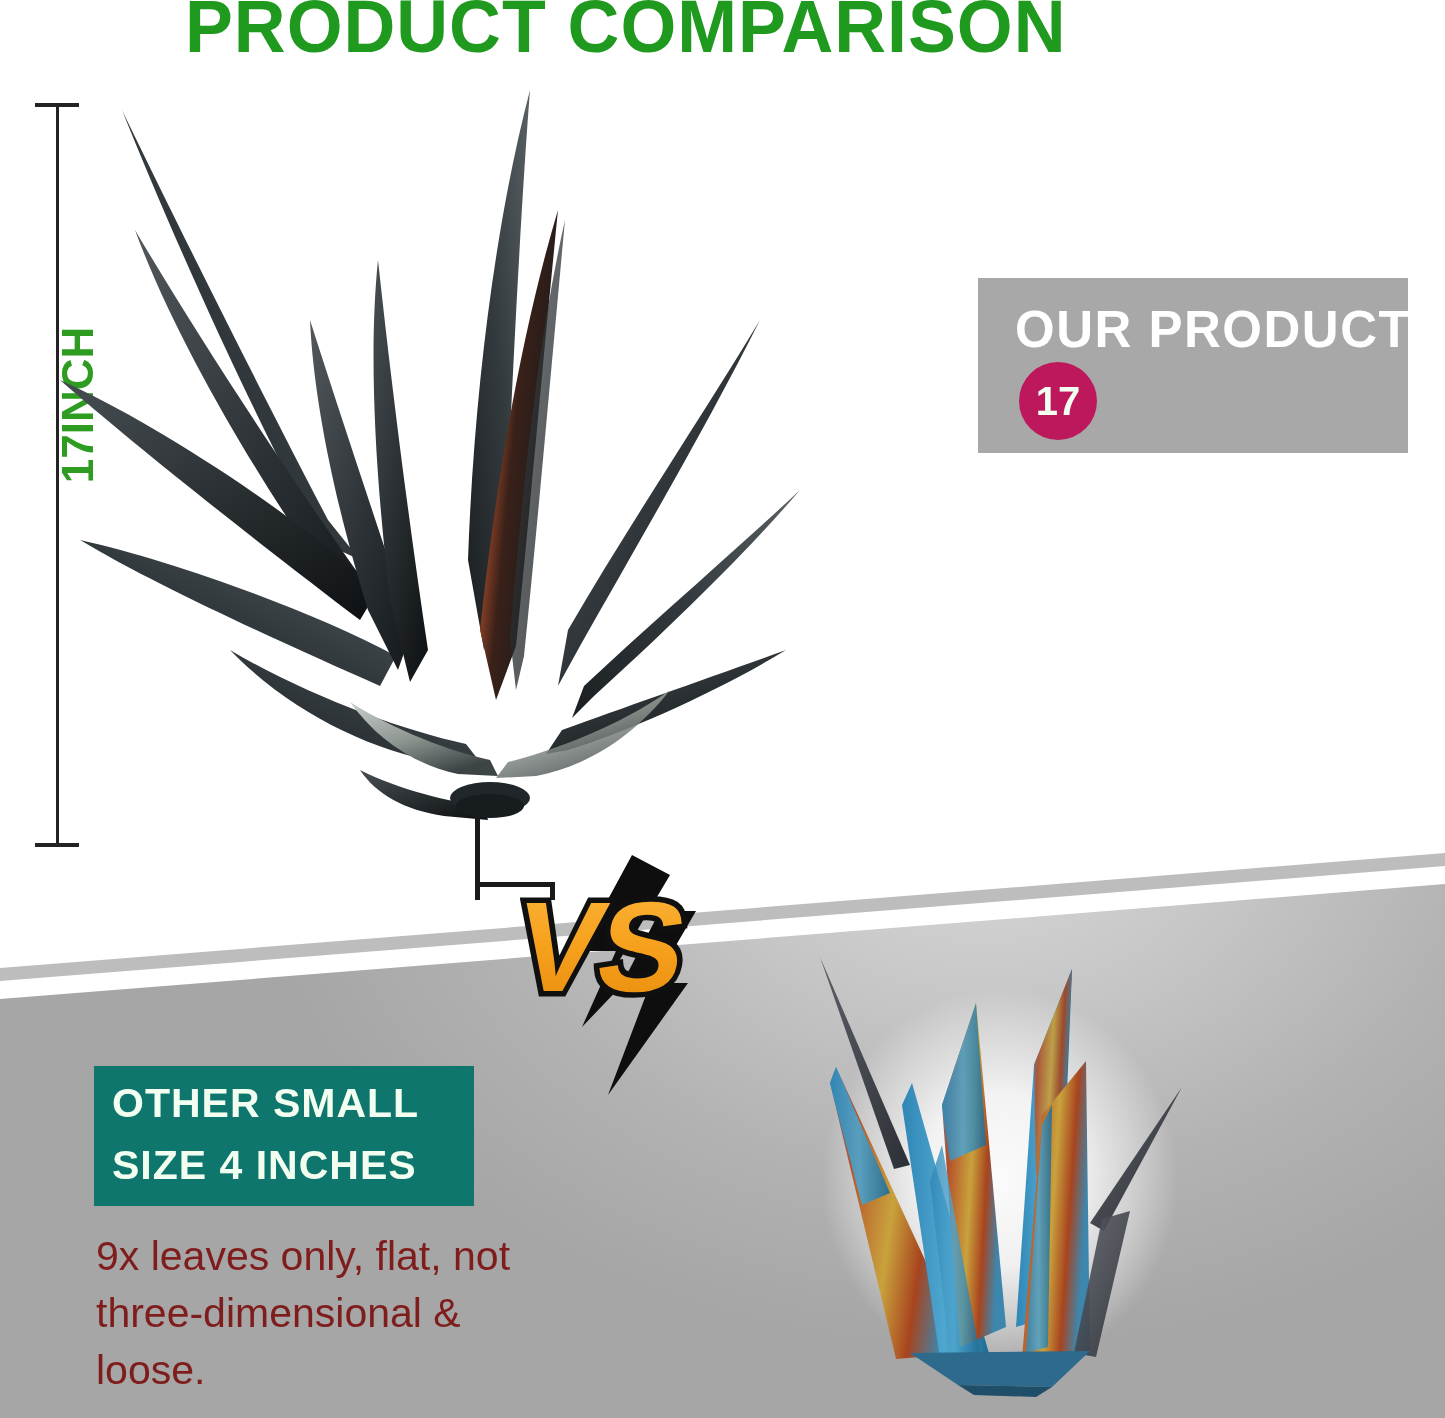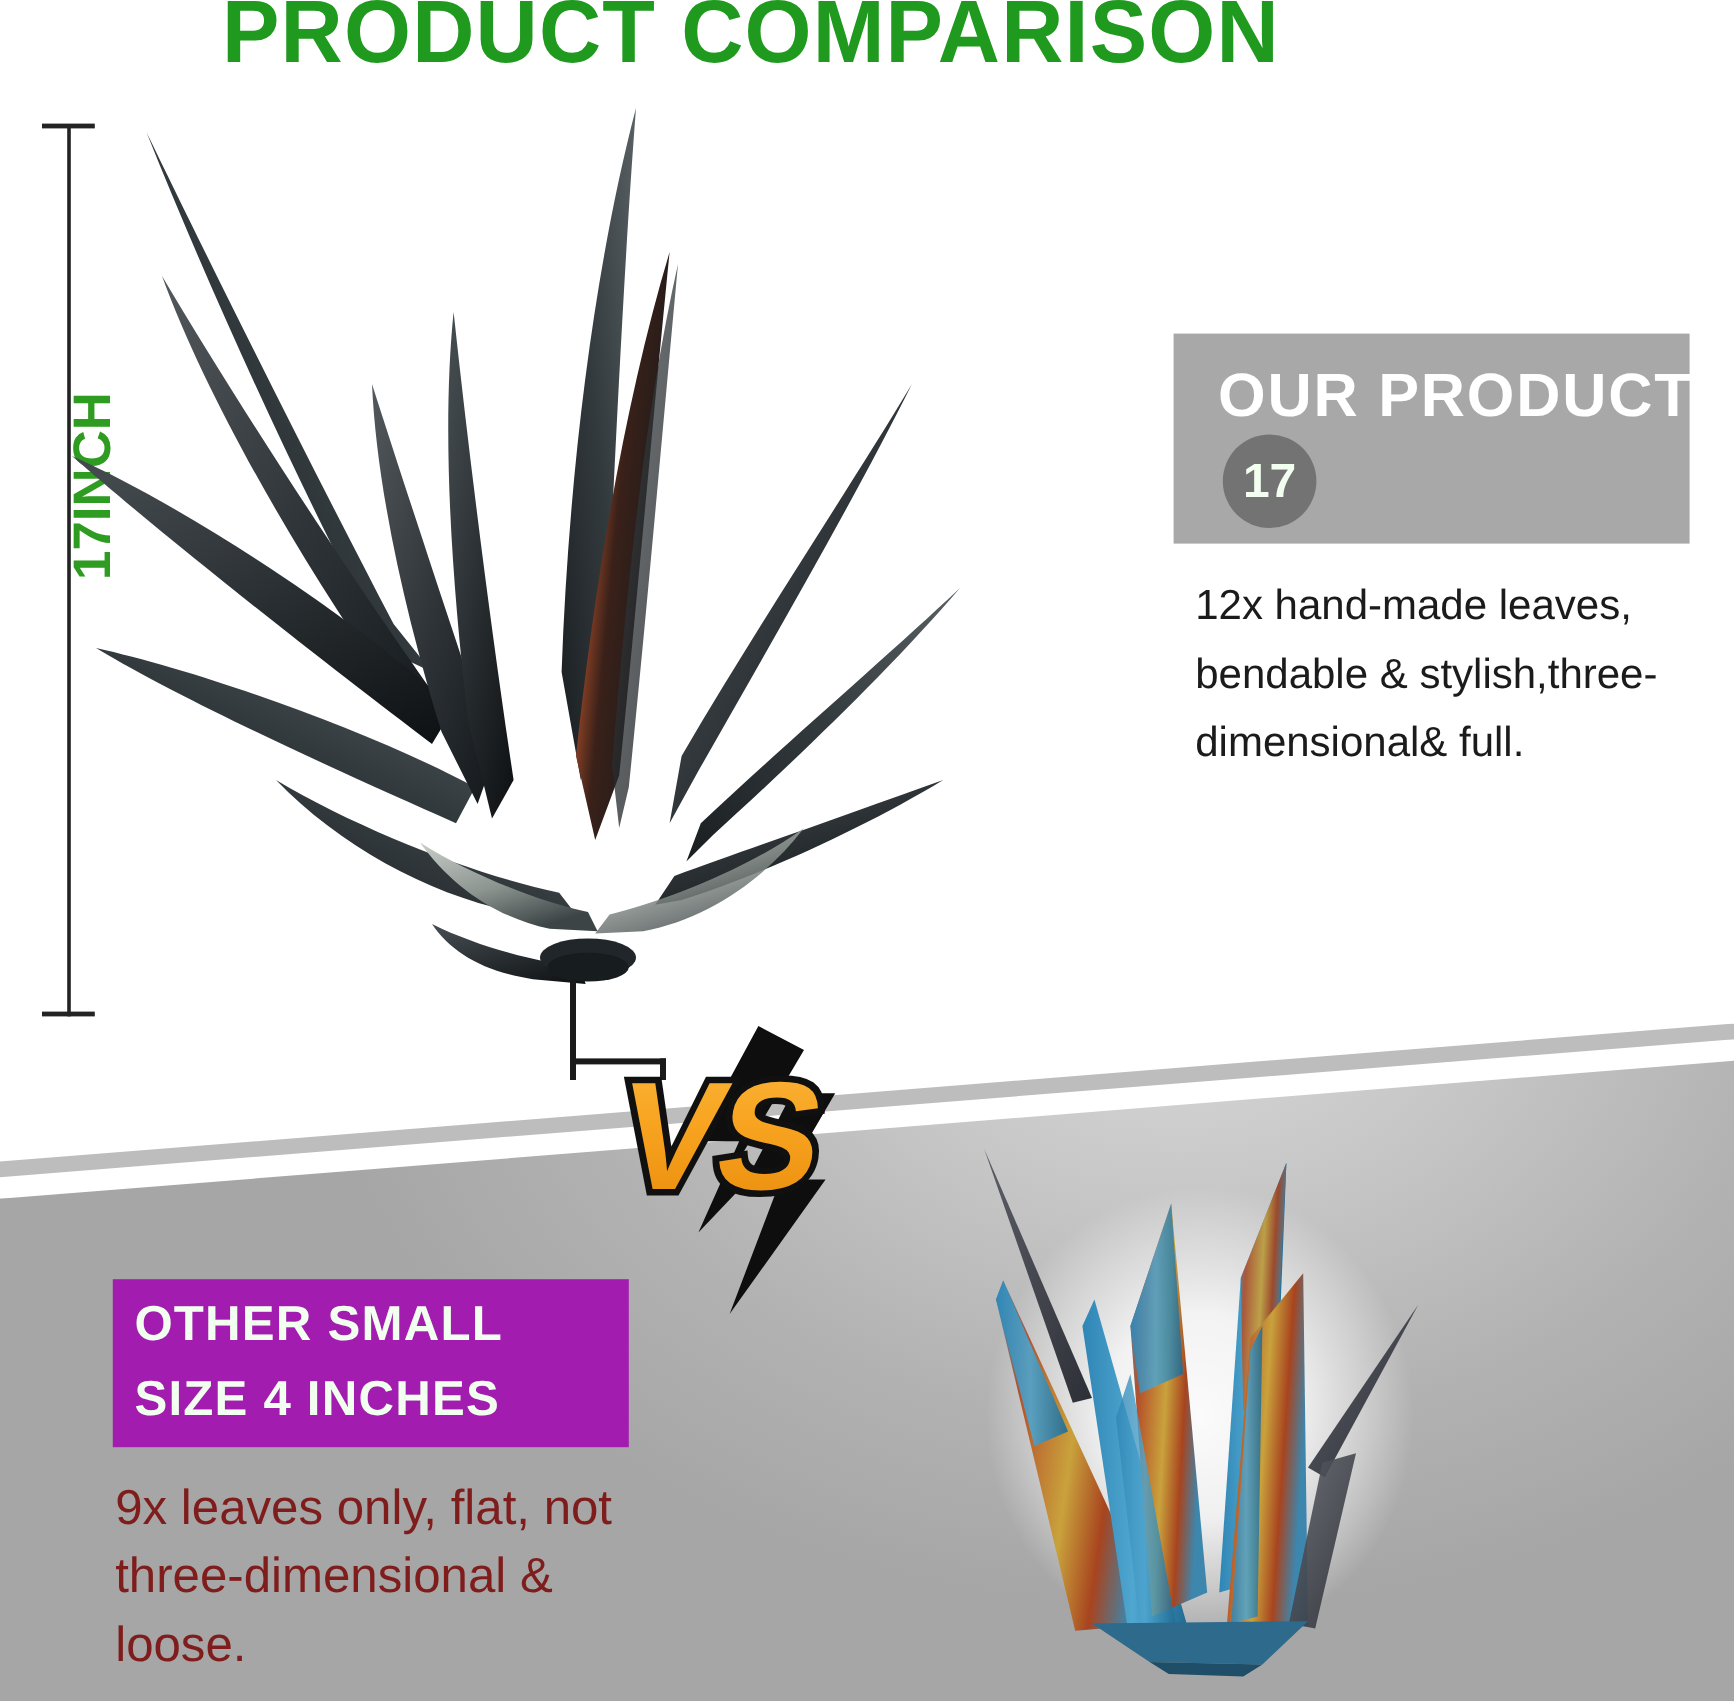--- a/index.html
+++ b/index.html
@@ -64,21 +64,21 @@
     position:absolute;left:978px;top:278px;width:430px;height:175px;
     background:#a8a8a8;
   }
   .banner-gray .line1{
     position:absolute;left:37px;top:22px;
     font-size:51px;font-weight:bold;color:#ffffff;letter-spacing:1.5px;
     white-space:nowrap;
   }
   .badge-17{
     position:absolute;left:41px;top:84px;width:78px;height:78px;border-radius:50%;
-    background:#737373;
+    background:#be185d;
     display:flex;align-items:center;justify-content:center;
   }
   .badge-17 span{
     font-size:40px;font-weight:bold;color:#f2fff0;line-height:1;letter-spacing:0px;
   }
   .banner-gray .inches{
     position:absolute;left:170px;top:96px;
     font-size:43px;font-weight:bold;color:#ffffff;letter-spacing:1.5px;
     white-space:nowrap;
   }
@@ -88,22 +88,22 @@
     font-size:35px;line-height:57px;color:#1b1b1b;
     font-family:"Liberation Sans",sans-serif;
   }
 
   
   .vs-wrap{position:absolute;left:520px;top:855px;width:230px;height:240px;}
   .vs-wrap svg{display:block;width:100%;height:100%;}
 
   
   .banner-green{
-    position:absolute;left:94px;top:1066px;width:430px;height:140px;
-    background:#a21caf;
+    position:absolute;left:94px;top:1066px;width:380px;height:140px;
+    background:#0f766e;
   }
   .banner-green .bl{
     position:absolute;left:18px;
     font-size:41px;font-weight:bold;color:#f2fff0;letter-spacing:1px;
     white-space:nowrap;
   }
   .banner-green .bl1{top:14px;}
   .banner-green .bl2{top:76px;}
 
   .desc-bottom{
@@ -199,21 +199,20 @@
     </svg>
   </div>
 
   <div class="banner-gray">
     <div class="line1">OUR PRODUCTS</div>
     <div class="badge-17">
       <span>17</span>
     </div>
   </div>
 
-  <div class="desc-top">12x hand-made leaves, bendable &amp; stylish,three-dimensional&amp; full.</div>
 
   <div class="vs-wrap">
     <svg viewBox="0 0 230 240" xmlns="http://www.w3.org/2000/svg">
       <defs>
         <linearGradient id="vsg" x1="0" y1="0" x2="0" y2="1">
           <stop offset="0%" stop-color="#fbb53a"></stop>
           <stop offset="45%" stop-color="#f7a31f"></stop>
           <stop offset="100%" stop-color="#e98b0c"></stop>
         </linearGradient>
       </defs>

